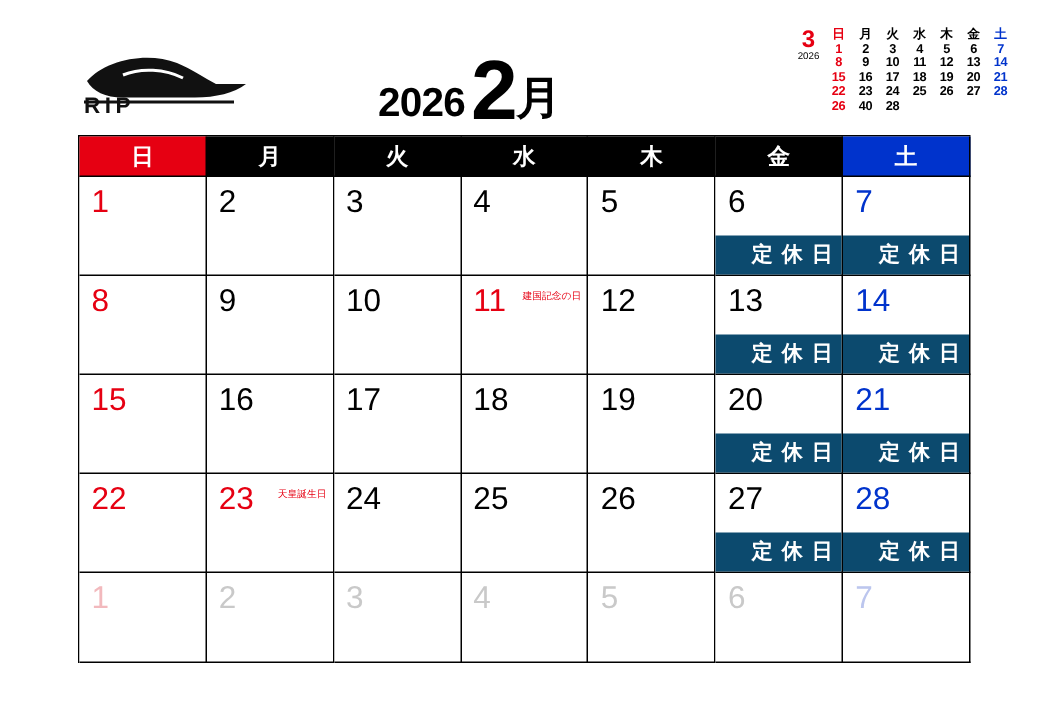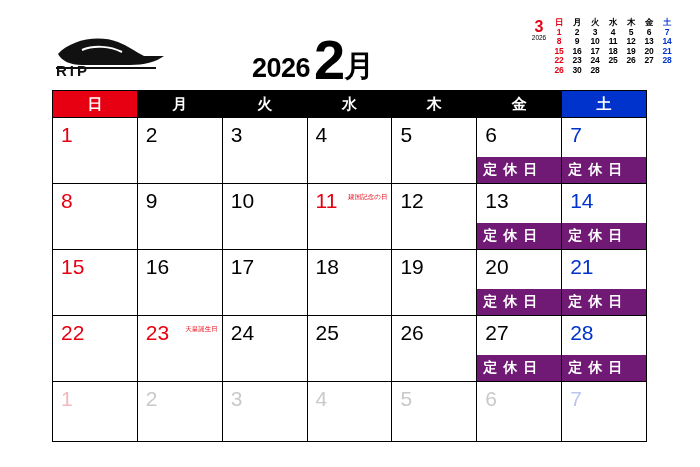--- a/index.html
+++ b/index.html
@@ -178,28 +178,28 @@
     color: #e60012;
     white-space: nowrap;
   }
 
   .closed {
     position: absolute;
     left: 0;
     bottom: 0;
     width: 100%;
     height: 26px;
-    background: #701a75;
+    background: #0c4a6e;
     color: #ffffff;
     font-size: 14px;
     font-weight: bold;
     letter-spacing: 6px;
     display: flex;
     align-items: center;
-    justify-content: flex-start;
+    justify-content: flex-end;
     box-sizing: border-box;
   }
   .closed span { padding-left: 6px; }
 </style>
 </head>
 <body>
 
 <div class="header">
 
   <div class="logo">
@@ -270,21 +270,21 @@
           <div class="mini-cell wd">23</div>
           <div class="mini-cell wd">24</div>
           <div class="mini-cell wd">25</div>
           <div class="mini-cell wd">26</div>
           <div class="mini-cell wd">27</div>
           <div class="mini-cell sat">28</div>
         </div>
 
         <div class="mini-row">
           <div class="mini-cell sun">26</div>
-          <div class="mini-cell wd">30</div>
+          <div class="mini-cell wd">40</div>
           <div class="mini-cell wd">28</div>
           <div class="mini-cell empty"></div>
           <div class="mini-cell empty"></div>
           <div class="mini-cell empty"></div>
           <div class="mini-cell empty"></div>
         </div>
 
       </div>
     </div>
   </div>

